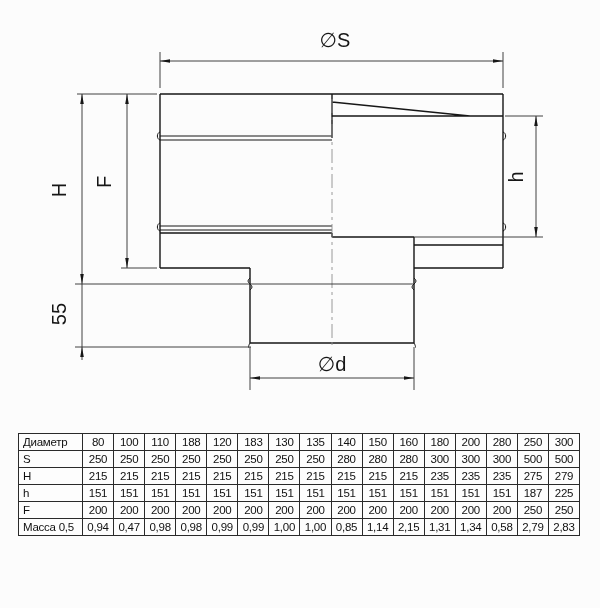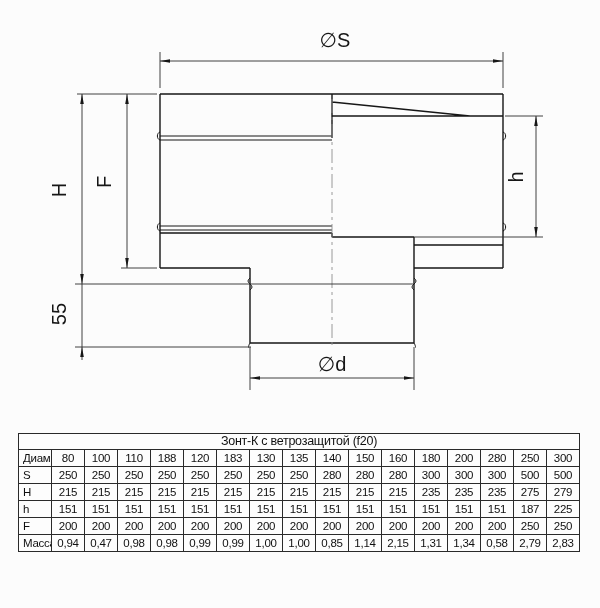--- a/index.html
+++ b/index.html
@@ -116,23 +116,20 @@
   <text class="dim-text" x="335" y="47" text-anchor="middle">∅S</text>
   <text class="dim-text" transform="translate(66,190) rotate(-90)" text-anchor="middle">H</text>
   <text class="dim-text" transform="translate(111,182) rotate(-90)" text-anchor="middle">F</text>
   <text class="dim-text" transform="translate(66,314) rotate(-90)" text-anchor="middle">55</text>
   <text class="dim-text" transform="translate(523,177) rotate(-90)" text-anchor="middle">h</text>
   <text class="dim-text" x="332" y="371" text-anchor="middle">∅d</text>
 </svg>
 
 <table id="spec-table">
   <thead>
-    <tr>
-      <td class="title-cell" colspan="17">Зонт-К с ветрозащитой (f20)</td>
-    </tr>
     <tr id="t-head">
         <td class="lbl">Диаметр</td>
         <td>80</td>
         <td>100</td>
         <td>110</td>
         <td>188</td>
         <td>120</td>
         <td>183</td>
         <td>130</td>
         <td>135</td>

